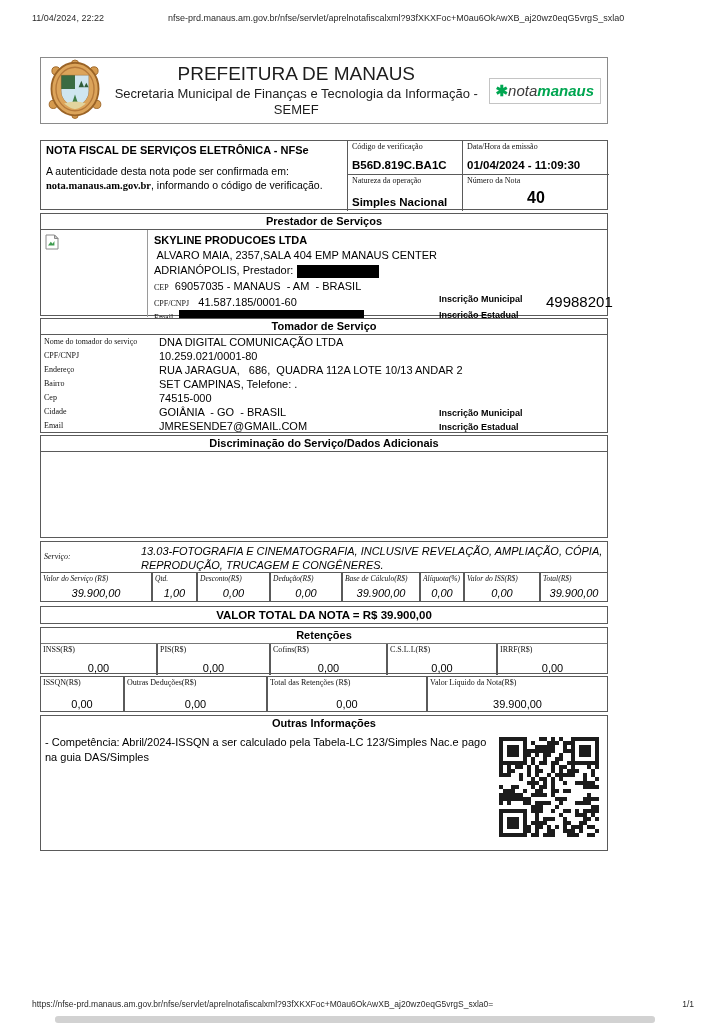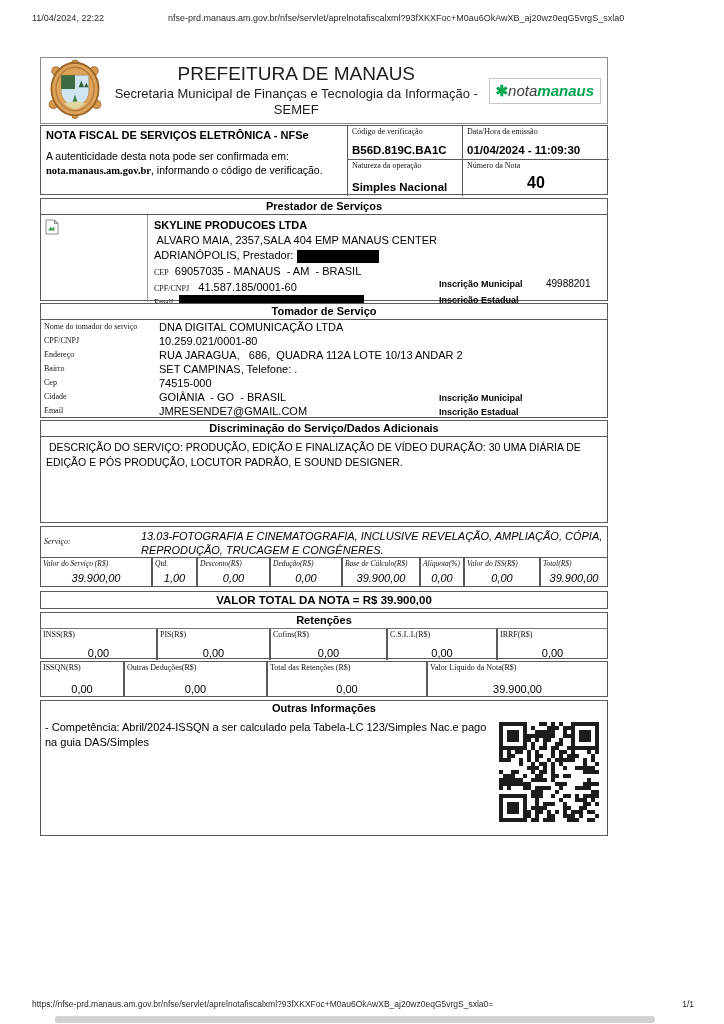--- a/index.html
+++ b/index.html
@@ -24,21 +24,21 @@
   .coat{margin-left:5px;flex:0 0 auto;}
   .h-center{flex:1;text-align:center;line-height:1.25;}
   .h-title{font-size:19px;color:#1d1d1d;}
   .h-sub{font-size:13px;color:#1d1d1d;}
   .brand{flex:0 0 auto;margin-right:6px;border:1px solid #c4c4c4;padding:3px 6px;font-style:italic;white-space:nowrap;}
   .brand .star{color:#00A651;font-style:normal;font-weight:bold;font-size:15px;}
   .brand .nota{color:#3c3c3c;font-size:15px;}
   .brand .manaus{color:#00A651;font-weight:bold;font-size:15px;}
 
   
-  .nfse-box{margin-top:1px;height:70px;}
+  .nfse-box{margin-top:16px;height:70px;}
   .nfse-left{position:absolute;left:0;top:0;width:306px;height:100%;padding:3px 5px;box-sizing:border-box;}
   .nfse-title{font-size:11px;font-weight:bold;}
   .nfse-auth{font-size:10.5px;margin-top:8px;line-height:1.35;width:296px;}
   .nfse-auth .lnk{font-family:"Liberation Serif",serif;font-weight:bold;}
   .cell{position:absolute;box-sizing:border-box;border-left:1px solid #5a5a5a;padding:1px 4px;}
   .cell .slabel{display:block;}
   .cell .cv{position:absolute;left:4px;bottom:3px;font-weight:bold;font-size:11.5px;}
   .cell-a{left:306px;top:0;width:115px;height:33px;}
   .cell-b{left:421px;top:0;width:147px;height:33px;}
   .cell-c{left:306px;top:33px;width:115px;height:37px;border-top:1px solid #5a5a5a;}
@@ -48,21 +48,21 @@
   
   .prest-box{margin-top:3px;height:103px;}
   .prest-body{position:relative;height:87px;}
   .img-cell{position:absolute;left:0;top:0;width:107px;height:100%;border-right:1px solid #9a9a9a;box-sizing:border-box;}
   .img-cell svg{margin:4px;}
   .pline{position:absolute;left:113px;font-size:11px;white-space:pre;line-height:13px;}
   .redact{display:inline-block;background:#000;vertical-align:middle;}
   .r-phone{width:82px;height:13px;margin-left:4px;}
   .r-email{width:185px;height:15px;margin-left:6px;}
   .insc{position:absolute;left:398px;font-weight:bold;font-size:9px;}
-  .insc-val{position:absolute;font-size:10px;}
+  .insc-val{position:absolute;font-size:15px;}
 
   
   .toma-box{margin-top:2px;height:115px;}
   .trow{position:relative;display:flex;height:14px;line-height:14px;}
   .trow .slabel{width:118px;padding-left:3px;box-sizing:border-box;}
   .trow .val{flex:1;line-height:14px;}
   .trow .insc{top:1px;}
 
   
   .disc-box{margin-top:2px;height:103px;}
@@ -212,21 +212,20 @@
       </div>
       <div class="trow">
         <span class="slabel">Email</span>
           <span class="val">JMRESENDE7@GMAIL.COM</span>
         <span class="insc">Inscrição Estadual</span>
       </div>
     </div>
 
     <div class="box disc-box">
       <div class="sec-head">Discriminação do Serviço/Dados Adicionais</div>
-      <div class="disc-text"> DESCRIÇÃO DO SERVIÇO: PRODUÇÃO, EDIÇÃO E FINALIZAÇÃO DE VÍDEO DURAÇÃO: 30 UMA DIÁRIA DE EDIÇÃO E PÓS PRODUÇÃO, LOCUTOR PADRÃO, E SOUND DESIGNER.</div>
     </div>
 
     <div class="box serv-box">
       <div class="serv-row">
         <span class="slabel">Serviço:</span>
         <span class="val">13.03-FOTOGRAFIA E CINEMATOGRAFIA, INCLUSIVE REVELAÇÃO, AMPLIAÇÃO, CÓPIA, REPRODUÇÃO, TRUCAGEM E CONGÊNERES.</span>
       </div>
       <div class="vals-row">
         <div class="vcell" style="width:110px;">
             <span class="slabel">Valor do Serviço (R$)</span>

